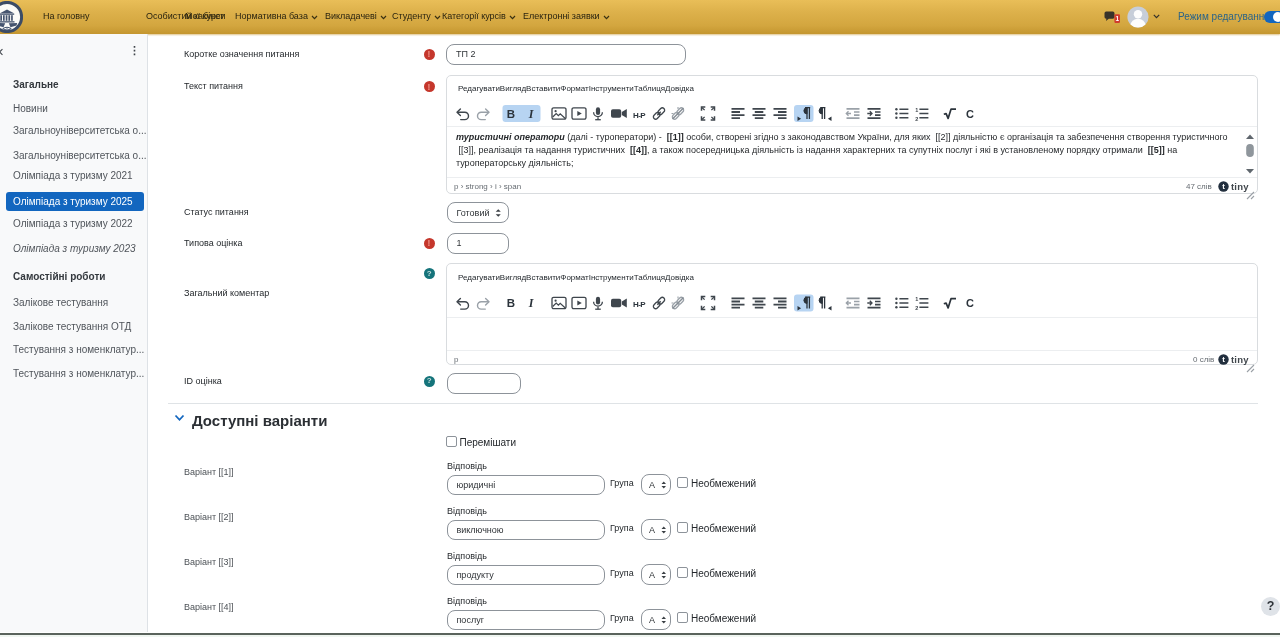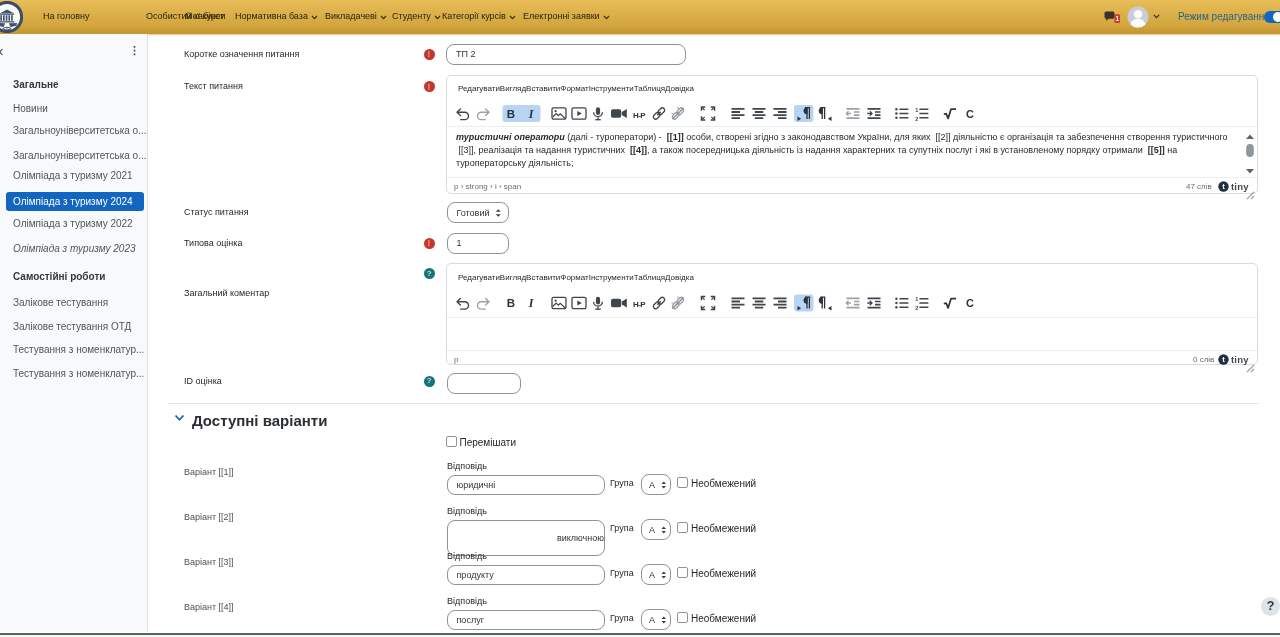--- a/index.html
+++ b/index.html
@@ -123,21 +123,21 @@
 </svg>
 
 <div id="drawer">
   <div class="abs" style="left:-5px; top:12px; font-size:11px; color:#454a50;">✕</div>
   <div class="abs" style="left:129px; top:10px; color:#3f444a; font-size:11px; font-weight:bold; letter-spacing:0;">⋮</div>
   <div class="si bold" style="top:45px;">Загальне</div>
   <div class="si" style="top:69px;">Новини</div>
   <div class="si" style="top:91px;">Загальноуніверситетська о...</div>
   <div class="si" style="top:116px;">Загальноуніверситетська о...</div>
   <div class="si" style="top:136px;">Олімпіада з туризму 2021</div>
-  <div class="si sel" style="top:157.5px;">Олімпіада з туризму 2024</div>
+  <div class="si sel" style="top:157.5px;">Олімпіада з туризму 2025</div>
   <div class="si" style="top:184px;">Олімпіада з туризму 2022</div>
   <div class="si" style="top:208.5px;font-style:italic;">Олімпіада з туризму 2023</div>
   <div class="si bold" style="top:237px;">Самостійні роботи</div>
   <div class="si" style="top:263px;">Залікове тестування</div>
   <div class="si" style="top:287px;">Залікове тестування ОТД</div>
   <div class="si" style="top:310px;">Тестування з номенклатур...</div>
   <div class="si" style="top:334px;">Тестування з номенклатур...</div>
 </div>
 
 <div class="flabel" style="top:49px;">Коротке означення питання</div>
@@ -458,21 +458,21 @@
   <div class="tsel" style="left:641px; top:474px; width:30px; height:21px;">
     <span class="abs" style="left:7px; top:5px;">А</span>
     <svg class="updn" style="right:4px;" width="5.5" height="8" viewBox="0 0 5.5 8">
       <path d="M0.5 2.9 L2.75 0.6 L5 2.9 z M0.5 5.1 L2.75 7.4 L5 5.1 z" fill="#3a3f44"></path>
     </svg>
   </div>
   <span class="cbx" style="left:677px; top:477px;"></span>
   <span class="clbl" style="left:691px; top:477.5px;">Необмежений</span>
   <div class="flabel" style="top:512px; color:#4c5156;">Варіант [[2]]</div>
   <div class="abs" style="left:447px; top:506px; font-size:9px; color:#24282c;">Відповідь</div>
-  <input class="tinput" style="left: 446.5px; top: 520px; width: 158.5px; height: 36px; text-align: right;" value="виключною">
+  <input class="tinput" style="left: 446.5px; top: 520px; width: 158.5px; height: 20px;" value="виключною">
   <div class="abs" style="left:610px; top:523px; font-size:9px; color:#24282c;">Група</div>
   <div class="tsel" style="left:641px; top:519px; width:30px; height:21px;">
     <span class="abs" style="left:7px; top:5px;">А</span>
     <svg class="updn" style="right:4px;" width="5.5" height="8" viewBox="0 0 5.5 8">
       <path d="M0.5 2.9 L2.75 0.6 L5 2.9 z M0.5 5.1 L2.75 7.4 L5 5.1 z" fill="#3a3f44"></path>
     </svg>
   </div>
   <span class="cbx" style="left:677px; top:522px;"></span>
   <span class="clbl" style="left:691px; top:522.5px;">Необмежений</span>
   <div class="flabel" style="top:557px; color:#4c5156;">Варіант [[3]]</div>

